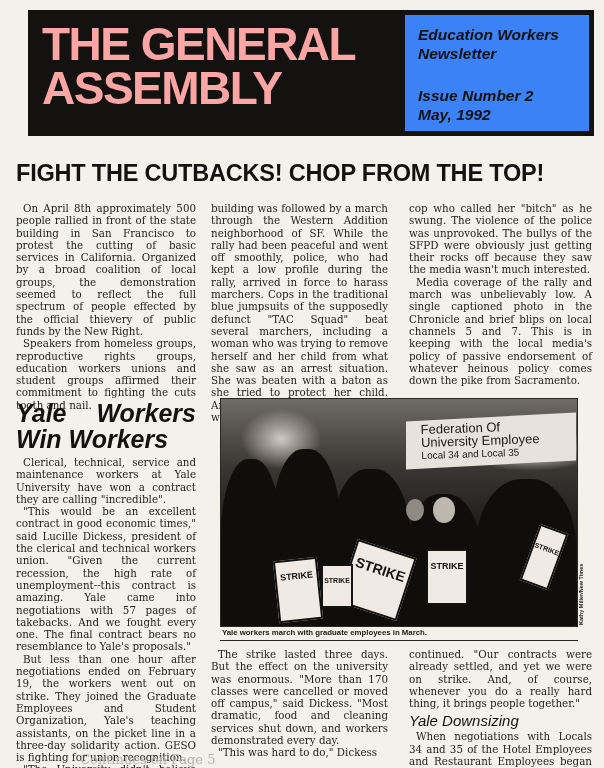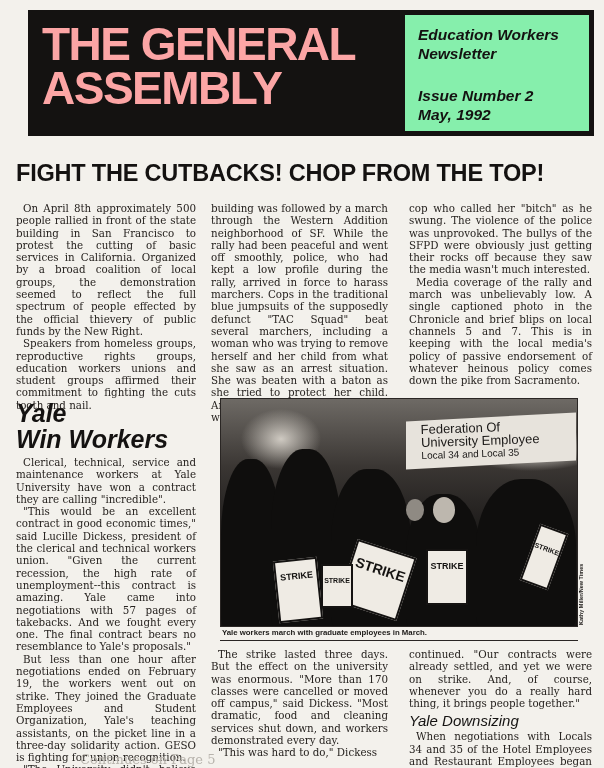--- a/index.html
+++ b/index.html
@@ -19,21 +19,21 @@
   .mast-title {
     position: absolute; left: 14px; top: 12px;
     color: #fca5a5;
     font-family: "Liberation Sans", "DejaVu Sans", sans-serif;
     font-weight: bold;
     font-size: 46px; line-height: 44px; letter-spacing: -1.5px;
   }
   .mast-title div { white-space: nowrap; }
   .mast-info {
     position: absolute; left: 377px; top: 5px; width: 184px; height: 116px;
-    background: #86efac;
+    background: #3b82f6;
     font-family: "Liberation Sans", "DejaVu Sans", sans-serif;
     font-weight: bold; font-style: italic;
     font-size: 15.5px; line-height: 19px; color: #141211;
   }
   .mast-info .pub { position: absolute; left: 13px; top: 10px; }
   .mast-info .issue { position: absolute; left: 13px; top: 71px; }
   .mast-info div div { white-space: nowrap; }
 
   
   .headline {
@@ -159,20 +159,21 @@
     <p class="noindent">building was followed by a march through the Western Addition neighborhood of SF. While the rally had been peaceful and went off smoothly, police, who had kept a low profile during the rally, arrived in force to harass marchers. Cops in the traditional blue jumpsuits of the supposedly defunct "TAC Squad" beat several marchers, including a woman who was trying to remove herself and her child from what she saw as an arrest situation. She was beaten with a baton as she tried to protect her child. Another woman marcher was hit with a baton by a</p>
   </div>
   <div class="col col3">
     <p class="noindent">cop who called her "bitch" as he swung. The violence of the police was unprovoked. The bullys of the SFPD were obviously just getting their rocks off because they saw the media wasn't much interested.</p>
     <p>Media coverage of the rally and march was unbelievably low. A single captioned photo in the Chronicle and brief blips on local channels 5 and 7. This is in keeping with the local media's policy of passive endorsement of whatever heinous policy comes down the pike from Sacramento.</p>
   </div>
 
   <div class="yale-title">
     <div class="l1">
       <span>Yale</span>
+      <span>Workers</span>
     </div>
     <div>Win Workers</div>
   </div>
 
   <div class="col col1b">
     <p>Clerical, technical, service and maintenance workers at Yale University have won a contract they are calling "incredible".</p>
     <p>"This would be an excellent contract in good economic times," said Lucille Dickess, president of the clerical and technical workers union. "Given the current recession, the high rate of unemployment--this contract is amazing. Yale came into negotiations with 57 pages of takebacks. And we fought every one. The final contract bears no resemblance to Yale's proposals."</p>
     <p>But less than one hour after negotiations ended on February 19, the workers went out on strike. They joined the Graduate Employees and Student Organization, Yale's teaching assistants, on the picket line in a three-day solidarity action. GESO is fighting for union recognition.</p>
     <p>"The University didn't believe we'd do it," said Dickess.</p>
   </div>

